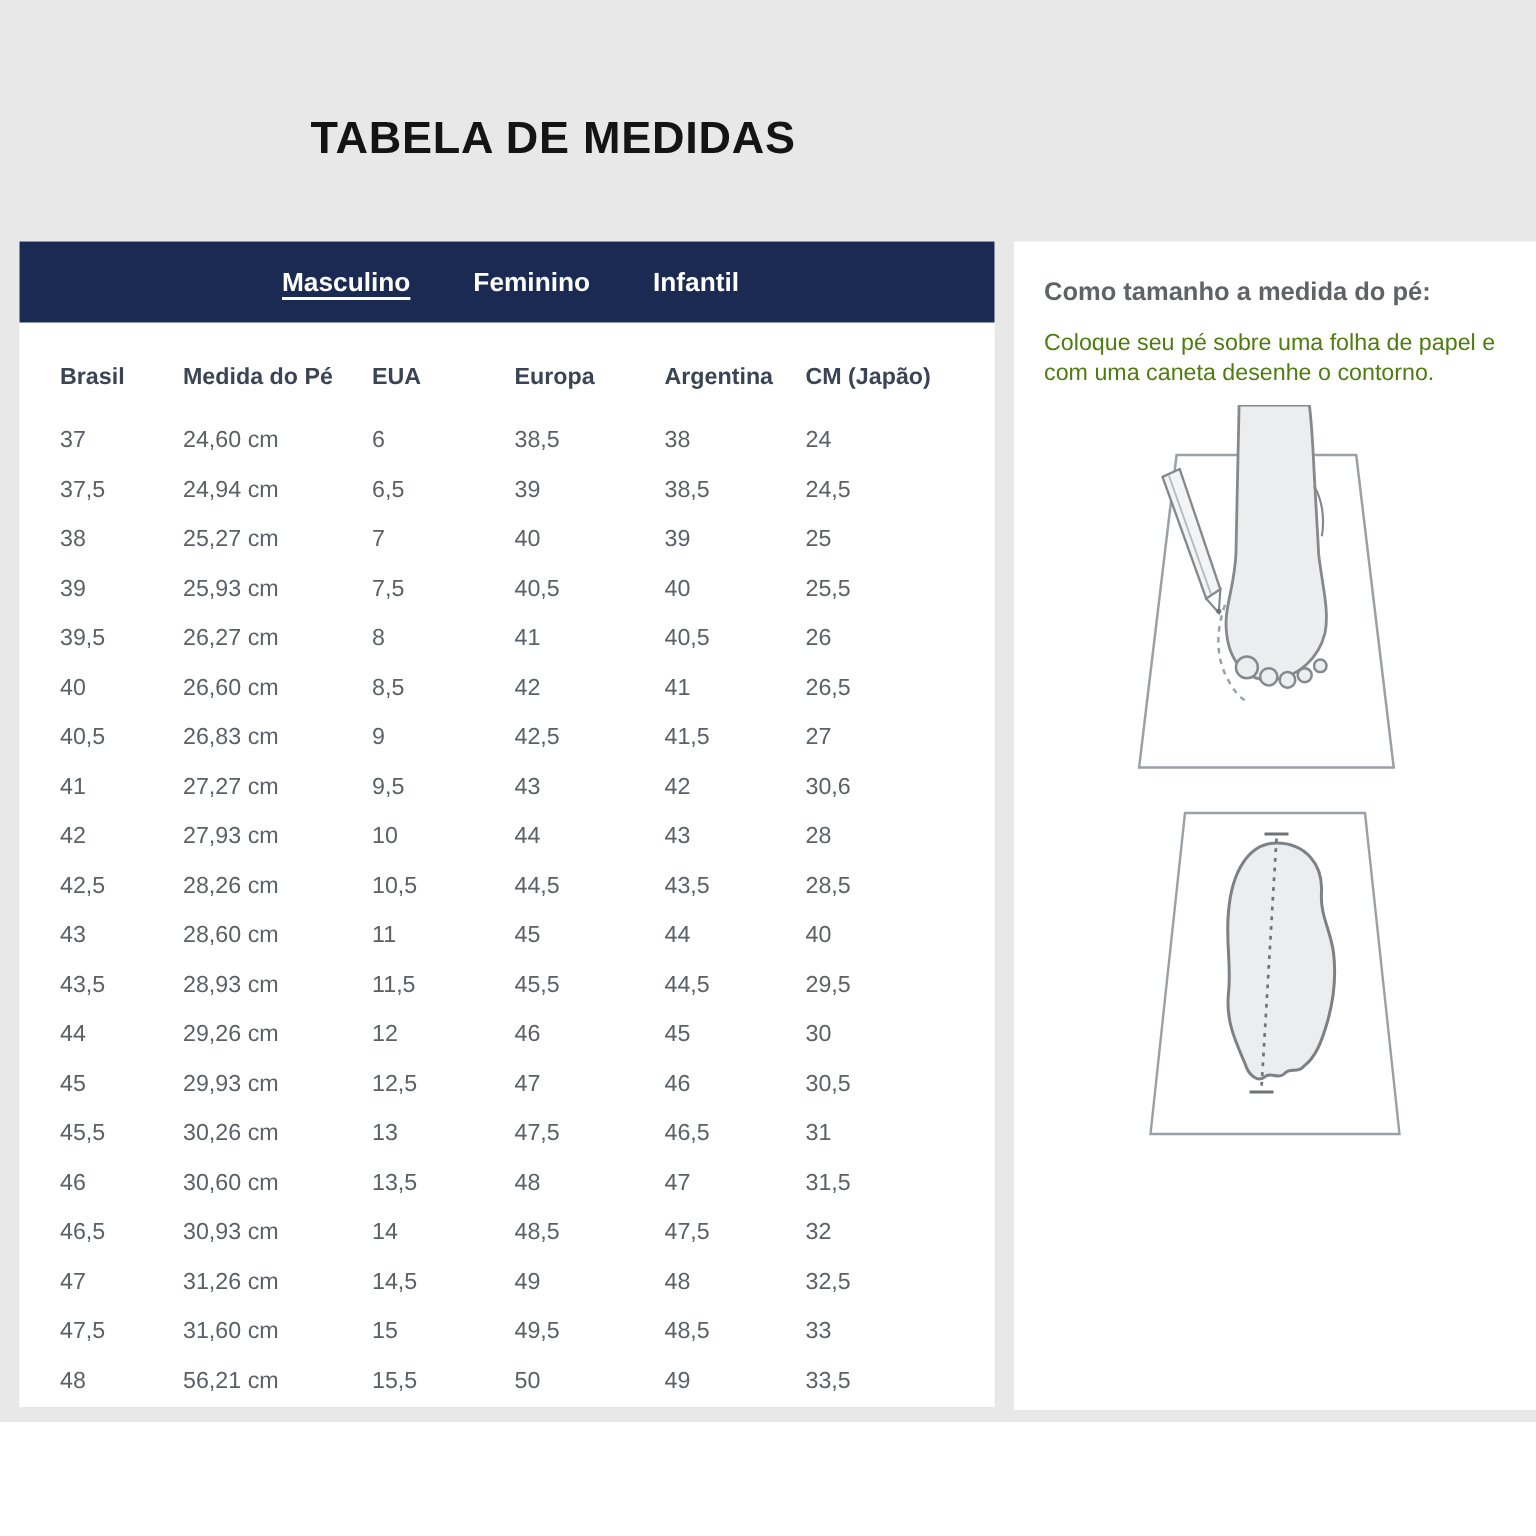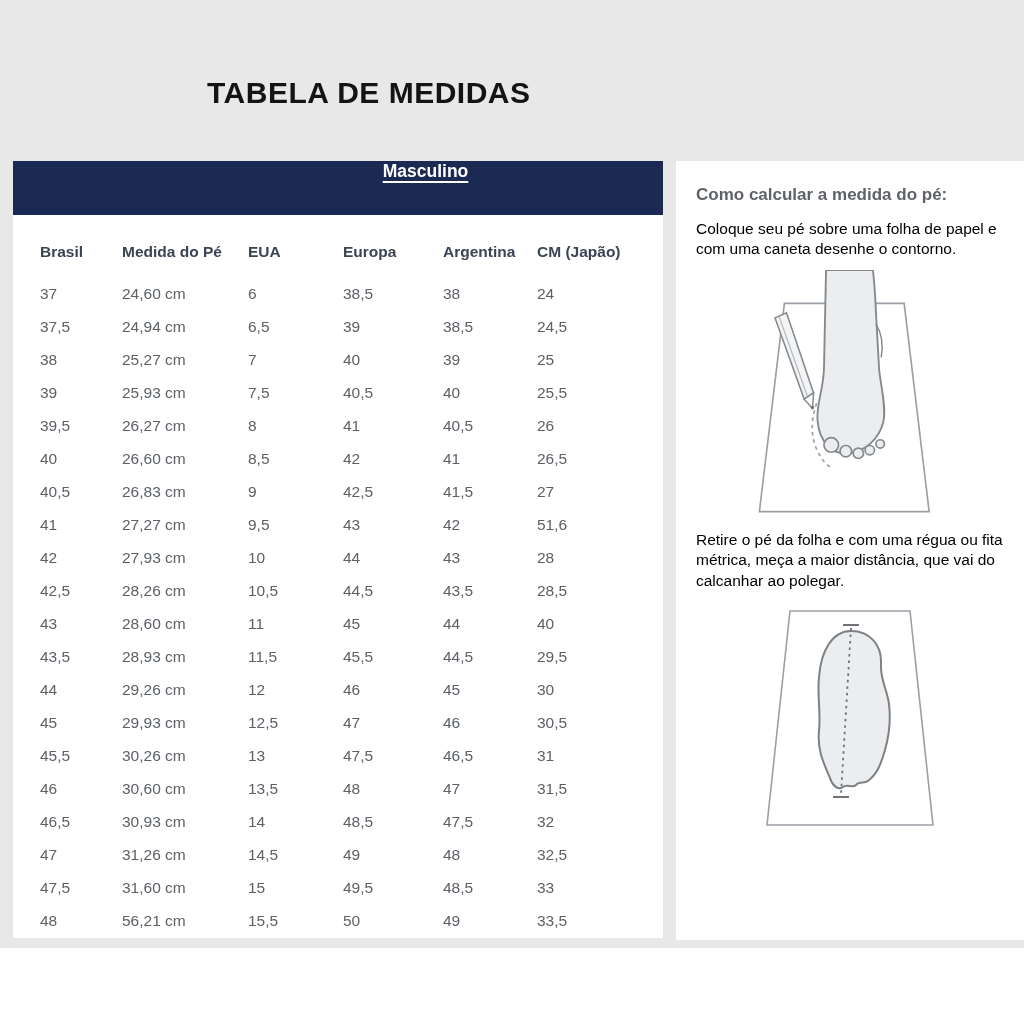--- a/index.html
+++ b/index.html
@@ -4,34 +4,34 @@
 <style>
   * { margin:0; padding:0; box-sizing:border-box; }
   html,body { width:1024px; height:1024px; background:#ffffff; font-family:"Liberation Sans", sans-serif; }
   .page { position:relative; width:1024px; height:1024px; overflow:hidden; background:#ffffff; }
   .gray-bg { position:absolute; left:0; top:0; width:1024px; height:948px; background:#e8e8e8; }
 
   .page-title { position:absolute; left:207px; top:76px; font-size:30px; font-weight:700; letter-spacing:0.5px; color:#141414; }
 
   
   .table-panel { position:absolute; left:13px; top:161px; width:650px; height:777px; background:#ffffff; }
-  .tab-bar { width:100%; height:54px; background:#1a2a52; display:flex; align-items:center; padding-left:175px; gap:42px;flex-direction:column; }
+  .tab-bar { width:100%; height:54px; background:#1a2a52; display:flex; align-items:center; padding-left:175px; gap:42px; }
   .tab { color:#ffffff; font-size:17.5px; font-weight:700; cursor:pointer; }
   .tab.active { text-decoration:underline; text-underline-offset:4px; text-decoration-thickness:2px; }
 
   .size-table { padding:20px 0 2px 27px; }
   .trow { display:grid; grid-template-columns:82px 126px 95px 100px 94px 120px; height:33px; align-items:center; }
   .trow.thead { margin-bottom:9px; }
   .th { font-size:15.5px; font-weight:700; color:#3a4454; }
   .td { font-size:15.5px; color:#5c6167; }
 
   
   .info-panel { position:absolute; left:676px; top:161px; width:348px; height:779px; background:#ffffff; padding:24px 20px 0 20px; }
   .info-heading { font-size:17px; font-weight:700; color:#5f6368; margin-bottom:14px; }
-  .info-text { font-size:15.5px; color:#000000; line-height:1.32; }
+  .info-text { font-size:15.5px; color:#4d7c0f; line-height:1.32; }
   .illus { display:block; margin:10px auto 8px auto; }
 </style>
 </head>
 <body>
 
 <div class="page">
   <div class="gray-bg"></div>
 
   <h1 class="page-title">TABELA DE MEDIDAS</h1>
 
@@ -107,21 +107,21 @@
         <span class="td">42,5</span>
         <span class="td">41,5</span>
         <span class="td">27</span>
       </div>
         <div class="trow" style="">
         <span class="td">41</span>
         <span class="td">27,27 cm</span>
         <span class="td">9,5</span>
         <span class="td">43</span>
         <span class="td">42</span>
-        <span class="td">51,6</span>
+        <span class="td">30,6</span>
       </div>
         <div class="trow" style="">
         <span class="td">42</span>
         <span class="td">27,93 cm</span>
         <span class="td">10</span>
         <span class="td">44</span>
         <span class="td">43</span>
         <span class="td">28</span>
       </div>
         <div class="trow" style="">
@@ -209,21 +209,21 @@
         <span class="td">56,21 cm</span>
         <span class="td">15,5</span>
         <span class="td">50</span>
         <span class="td">49</span>
         <span class="td">33,5</span>
       </div>
       </div>
   </section>
 
   <section class="info-panel">
-    <h2 class="info-heading">Como calcular a medida do pé:</h2>
+    <h2 class="info-heading">Como tamanho a medida do pé:</h2>
 
     <p class="info-text">Coloque seu pé sobre uma folha de papel e com uma caneta desenhe o contorno.</p>
 
     <svg class="illus" width="250" height="252" viewBox="0 0 240 242">
 
       <polygon points="57,32 172,32 196,232 33,232" fill="#ffffff" stroke="#9aa0a5" stroke-width="1.6"></polygon>
 
       <path d="M97,0 L95,95 C94,118 87,130 89,146 C91,166 104,178 119,176
                C135,174 148,162 152,146 C155,132 150,114 148,96 L145,42 C144,20 143,8 142,0 Z" fill="#ebedee" stroke="#85898e" stroke-width="1.8"></path>
       <path d="M145,52 C150,60 152,72 150,84" fill="none" stroke="#85898e" stroke-width="1.4"></path>
@@ -237,21 +237,20 @@
       <path d="M88,128 C82,145 82,162 90,176 C93,182 97,187 102,190" fill="none" stroke="#9aa0a5" stroke-width="1.6" stroke-dasharray="3.5,3.5"></path>
 
       <g>
         <polygon points="48,46 59,41 85,118 76,124" fill="#f3f4f5" stroke="#85898e" stroke-width="1.5"></polygon>
         <line x1="52" y1="45" x2="79" y2="121" stroke="#b6babd" stroke-width="1.2"></line>
         <polygon points="76,124 85,118 84,133" fill="#ffffff" stroke="#85898e" stroke-width="1.4"></polygon>
         <circle cx="84" cy="132" r="1.6" fill="#6f7377"></circle>
       </g>
     </svg>
 
-    <p class="info-text">Retire o pé da folha e com uma régua ou fita métrica, meça a maior distância, que vai do calcanhar ao polegar.</p>
 
     <svg class="illus" width="240" height="232" viewBox="0 0 240 232">
 
       <polygon points="60,10 180,10 203,224 37,224" fill="#ffffff" stroke="#9aa0a5" stroke-width="1.6"></polygon>
 
       <path d="M121,30 C140,30 152,44 151,63 C150,78 157,88 159,103
                C161,120 159,135 155,149 C151,163 147,173 139,179
                C135,184 130,179 126,184 C122,188 117,182 113,186
                C108,190 102,184 100,177 C94,163 87,149 89,130
                C91,112 87,95 89,76 C91,50 102,30 121,30 Z" fill="#ebedee" stroke="#7d8186" stroke-width="2"></path>

